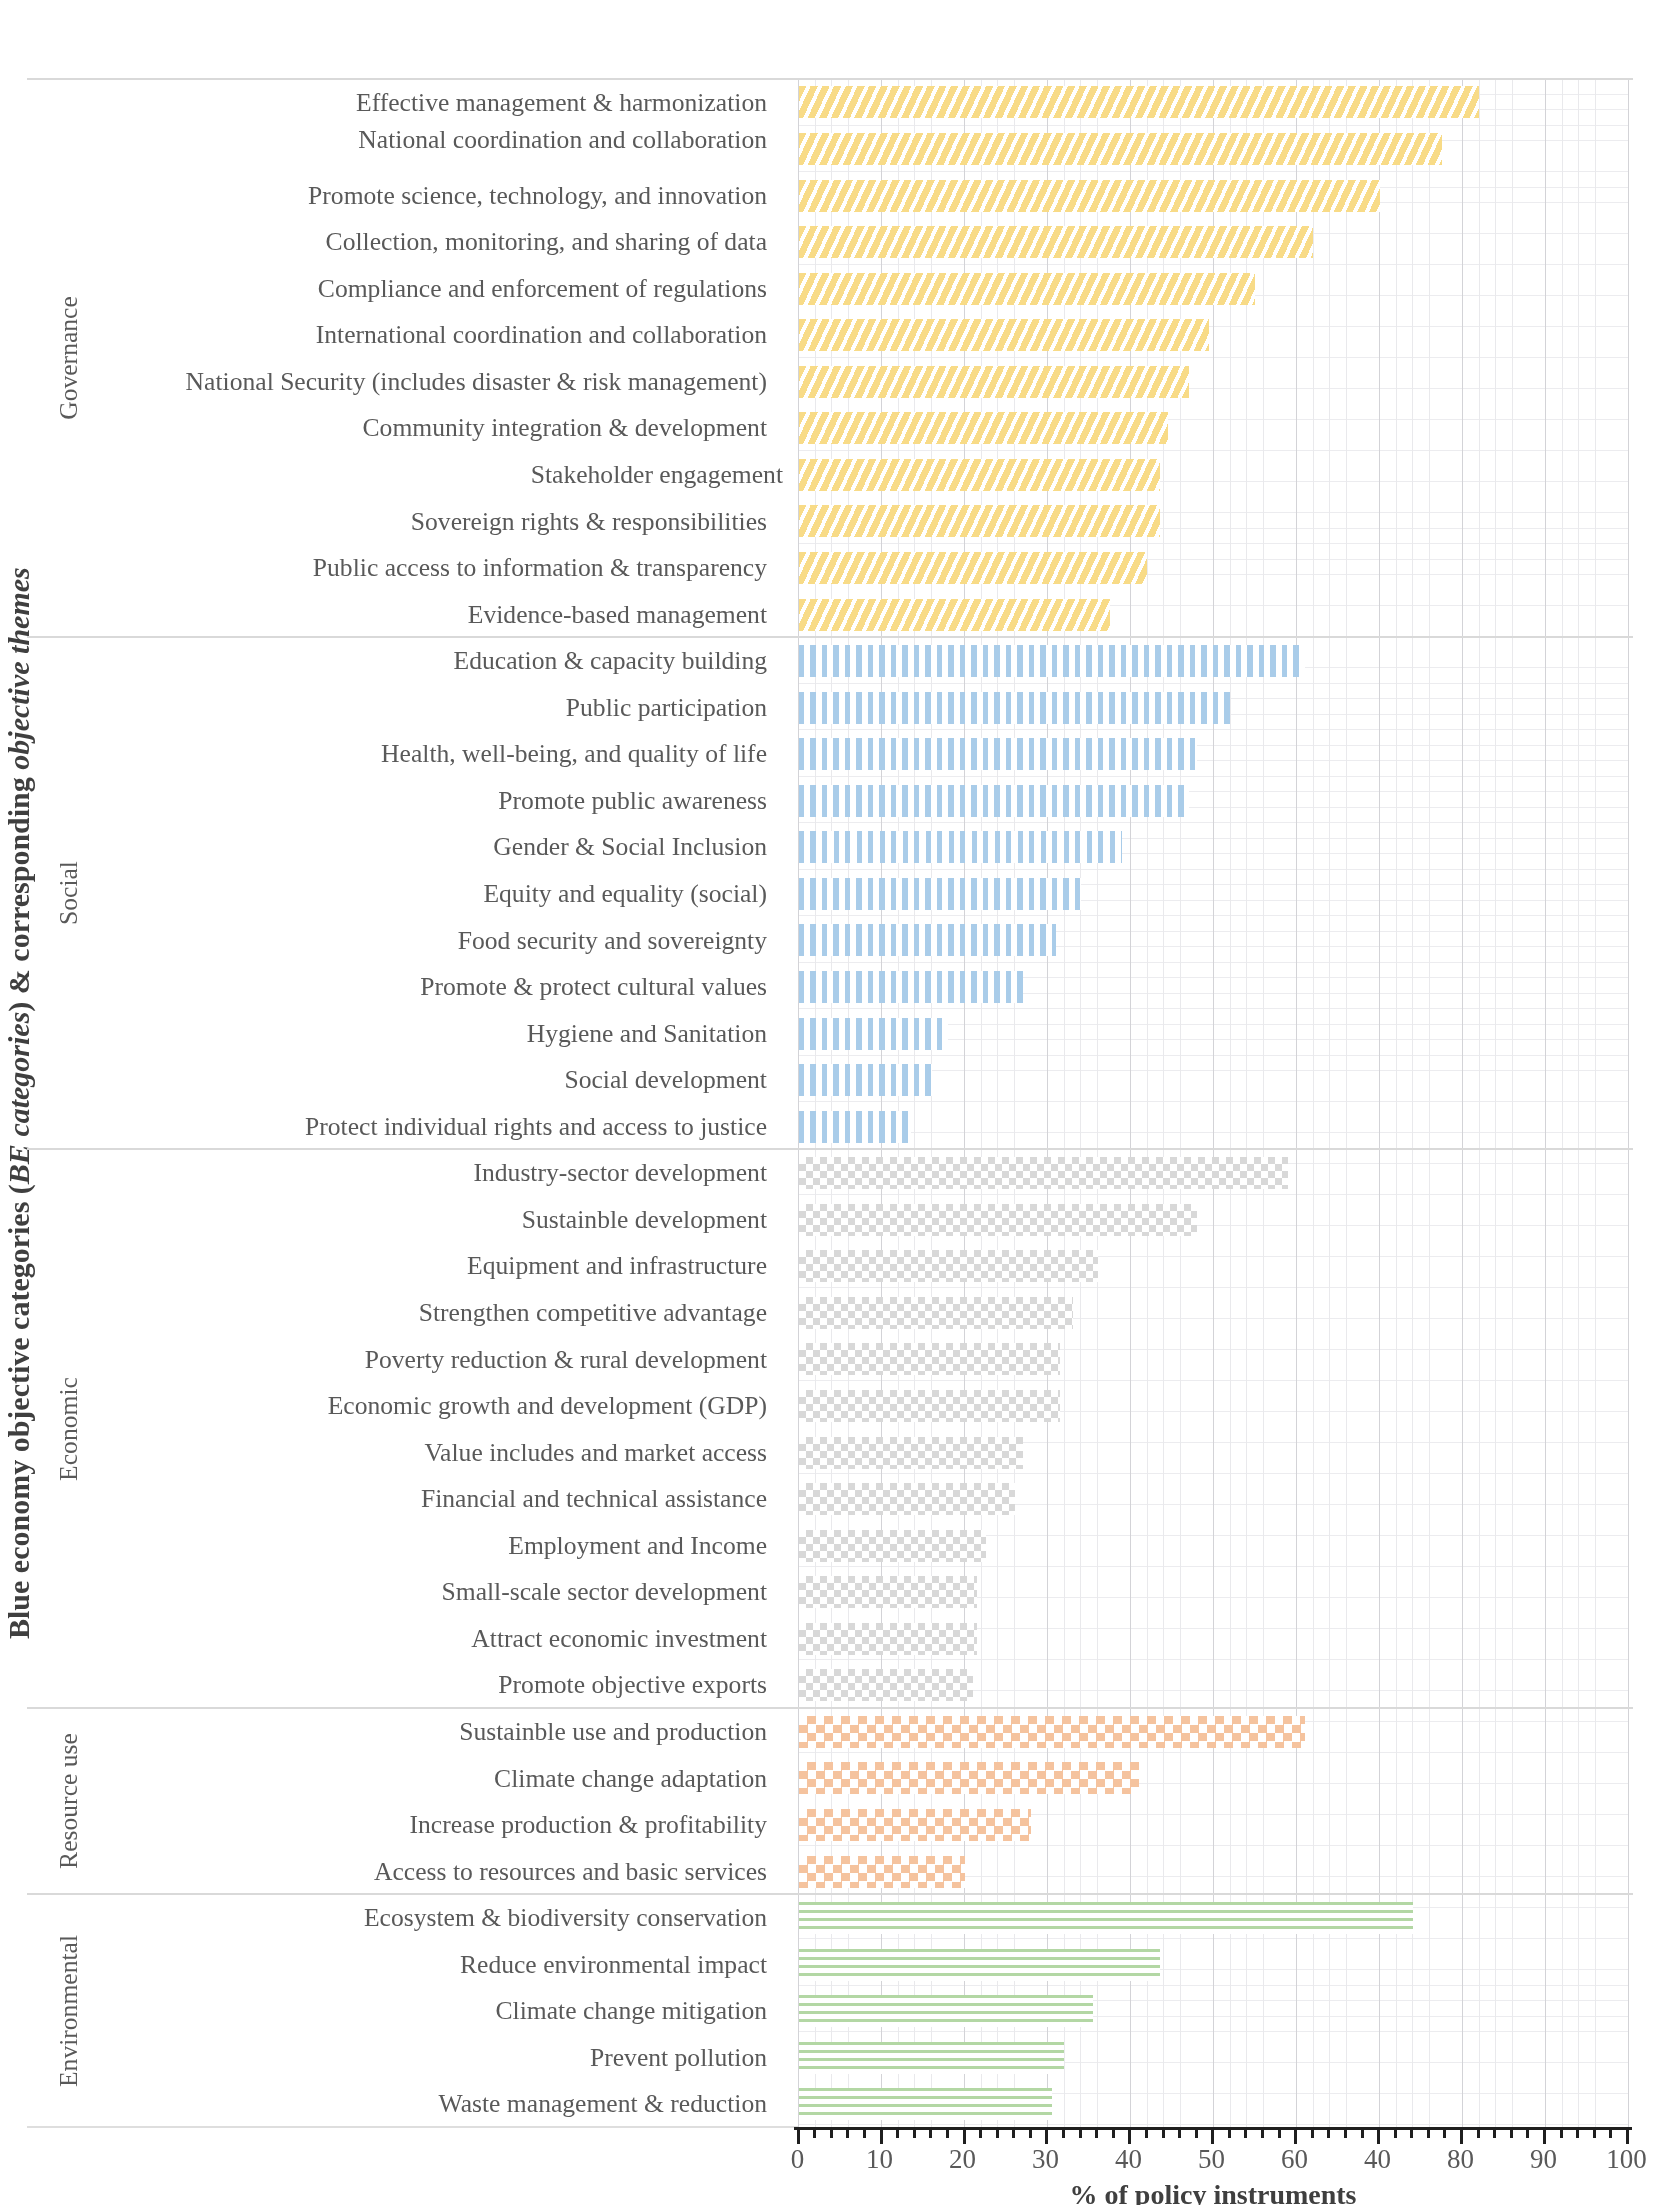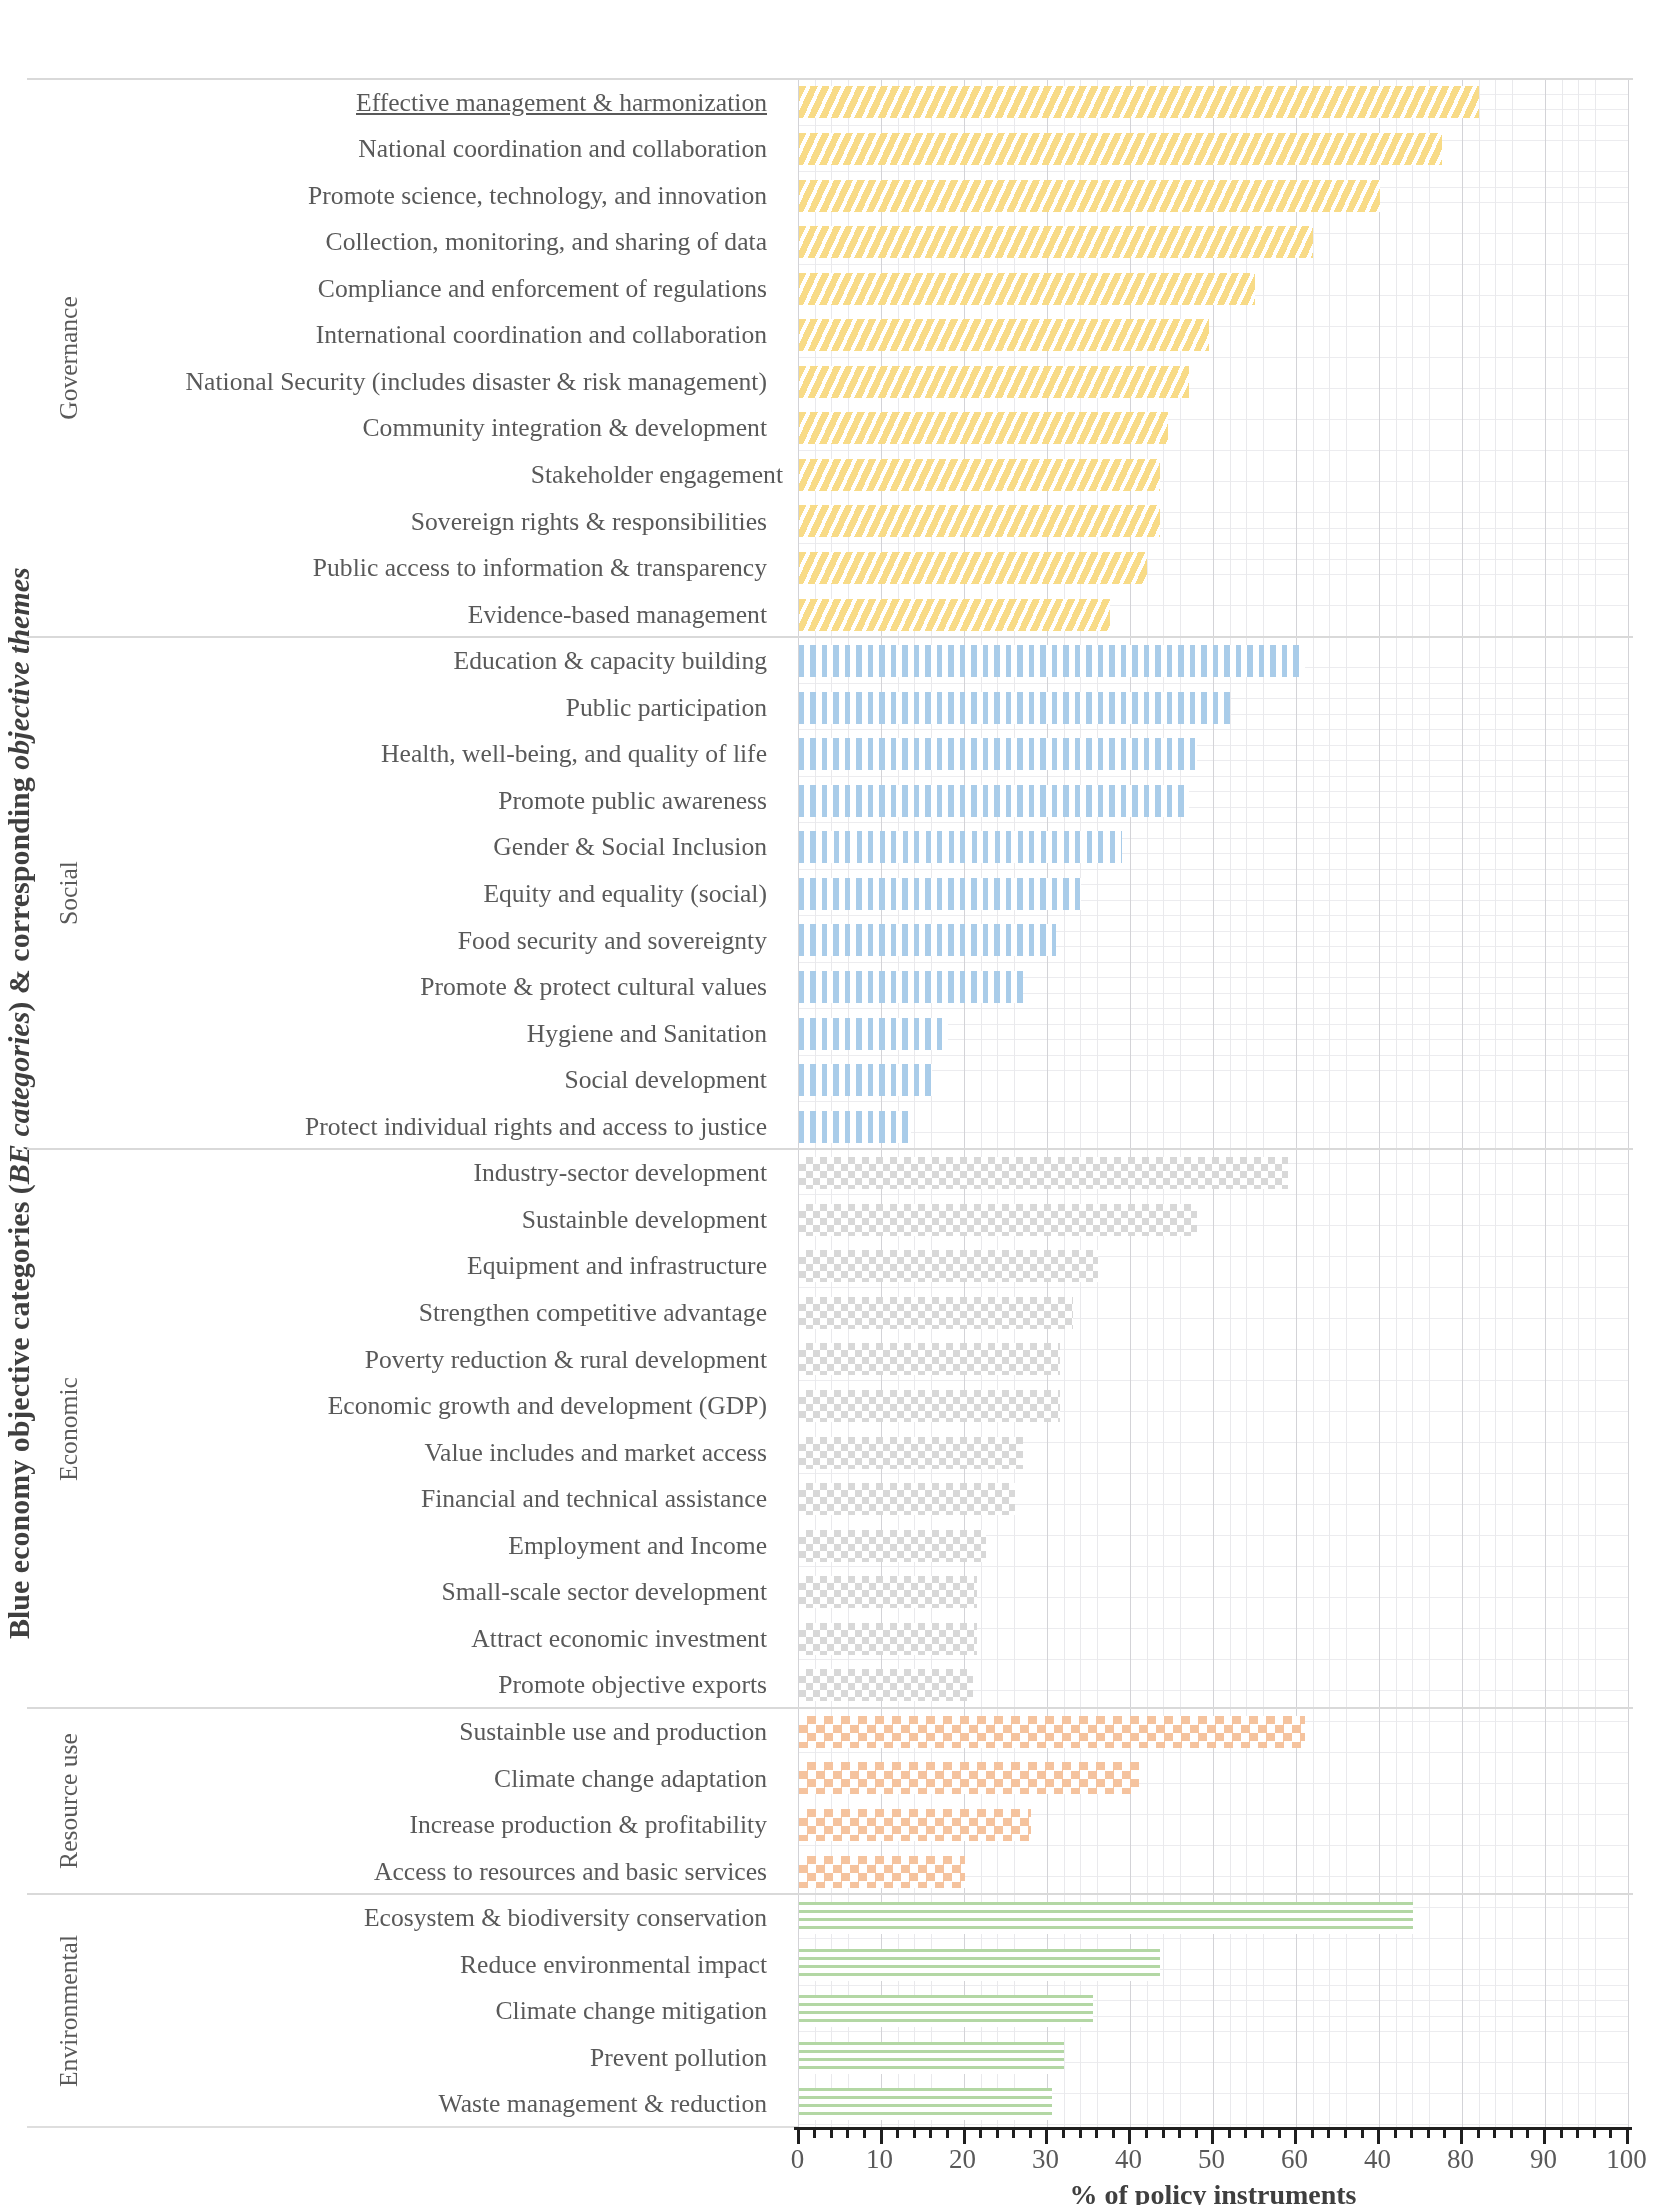--- a/index.html
+++ b/index.html
@@ -82,22 +82,22 @@
       <div class="bar pat-checkerboard-lg" title="Climate change adaptation: 41%" style="--c: #F5C39E; top: 1683px; width: 340px;"></div>
       <div class="bar pat-checkerboard-lg" title="Increase production &amp; profitability: 28%" style="--c: #F5C39E; top: 1730px; width: 232px;"></div>
       <div class="bar pat-checkerboard-lg" title="Access to resources and basic services: 20%" style="--c: #F5C39E; top: 1777px; width: 166px;"></div>
       <div class="bar pat-horizontal-stripes" title="Ecosystem &amp; biodiversity conservation: 74%" style="--c: #B3D7A4; top: 1823px; width: 614px;"></div>
       <div class="bar pat-horizontal-stripes" title="Reduce environmental impact: 43.5%" style="--c: #B3D7A4; top: 1870px; width: 361px;"></div>
       <div class="bar pat-horizontal-stripes" title="Climate change mitigation: 35.5%" style="--c: #B3D7A4; top: 1916px; width: 294px;"></div>
       <div class="bar pat-horizontal-stripes" title="Prevent pollution: 32%" style="--c: #B3D7A4; top: 1963px; width: 265px;"></div>
       <div class="bar pat-horizontal-stripes" title="Waste management &amp; reduction: 30.5%" style="--c: #B3D7A4; top: 2009px; width: 253px;"></div>
     </div>
   <div id="labels">
-      <div class="rowlabel" style="top: 79px; height: 47px; line-height: 47px; text-decoration: underline;">Effective management &amp; harmonization</div>
-      <div class="rowlabel" style="top: 125px; height: 47px; line-height: 47px;">National coordination and collaboration</div>
+      <div class="rowlabel" style="top: 79px; height: 47px; line-height: 47px;">Effective management &amp; harmonization</div>
+      <div class="rowlabel" style="top: 116px; height: 47px; line-height: 47px;">National coordination and collaboration</div>
       <div class="rowlabel" style="top: 172px; height: 47px; line-height: 47px;">Promote science, technology, and innovation</div>
       <div class="rowlabel" style="top: 218px; height: 47px; line-height: 47px;">Collection, monitoring, and sharing of data</div>
       <div class="rowlabel" style="top: 265px; height: 47px; line-height: 47px;">Compliance and enforcement of regulations</div>
       <div class="rowlabel" style="top: 311px; height: 47px; line-height: 47px;">International coordination and collaboration</div>
       <div class="rowlabel" style="top: 358px; height: 47px; line-height: 47px;">National Security (includes disaster &amp; risk management)</div>
       <div class="rowlabel" style="top: 404px; height: 47px; line-height: 47px;">Community integration &amp; development</div>
       <div class="rowlabel" style="top: 451px; height: 47px; line-height: 47px; padding-left: 16px;">Stakeholder engagement</div>
       <div class="rowlabel" style="top: 498px; height: 47px; line-height: 47px;">Sovereign rights &amp; responsibilities</div>
       <div class="rowlabel" style="top: 544px; height: 47px; line-height: 47px;">Public access to information &amp; transparency</div>
       <div class="rowlabel" style="top: 591px; height: 47px; line-height: 47px;">Evidence-based management</div>

